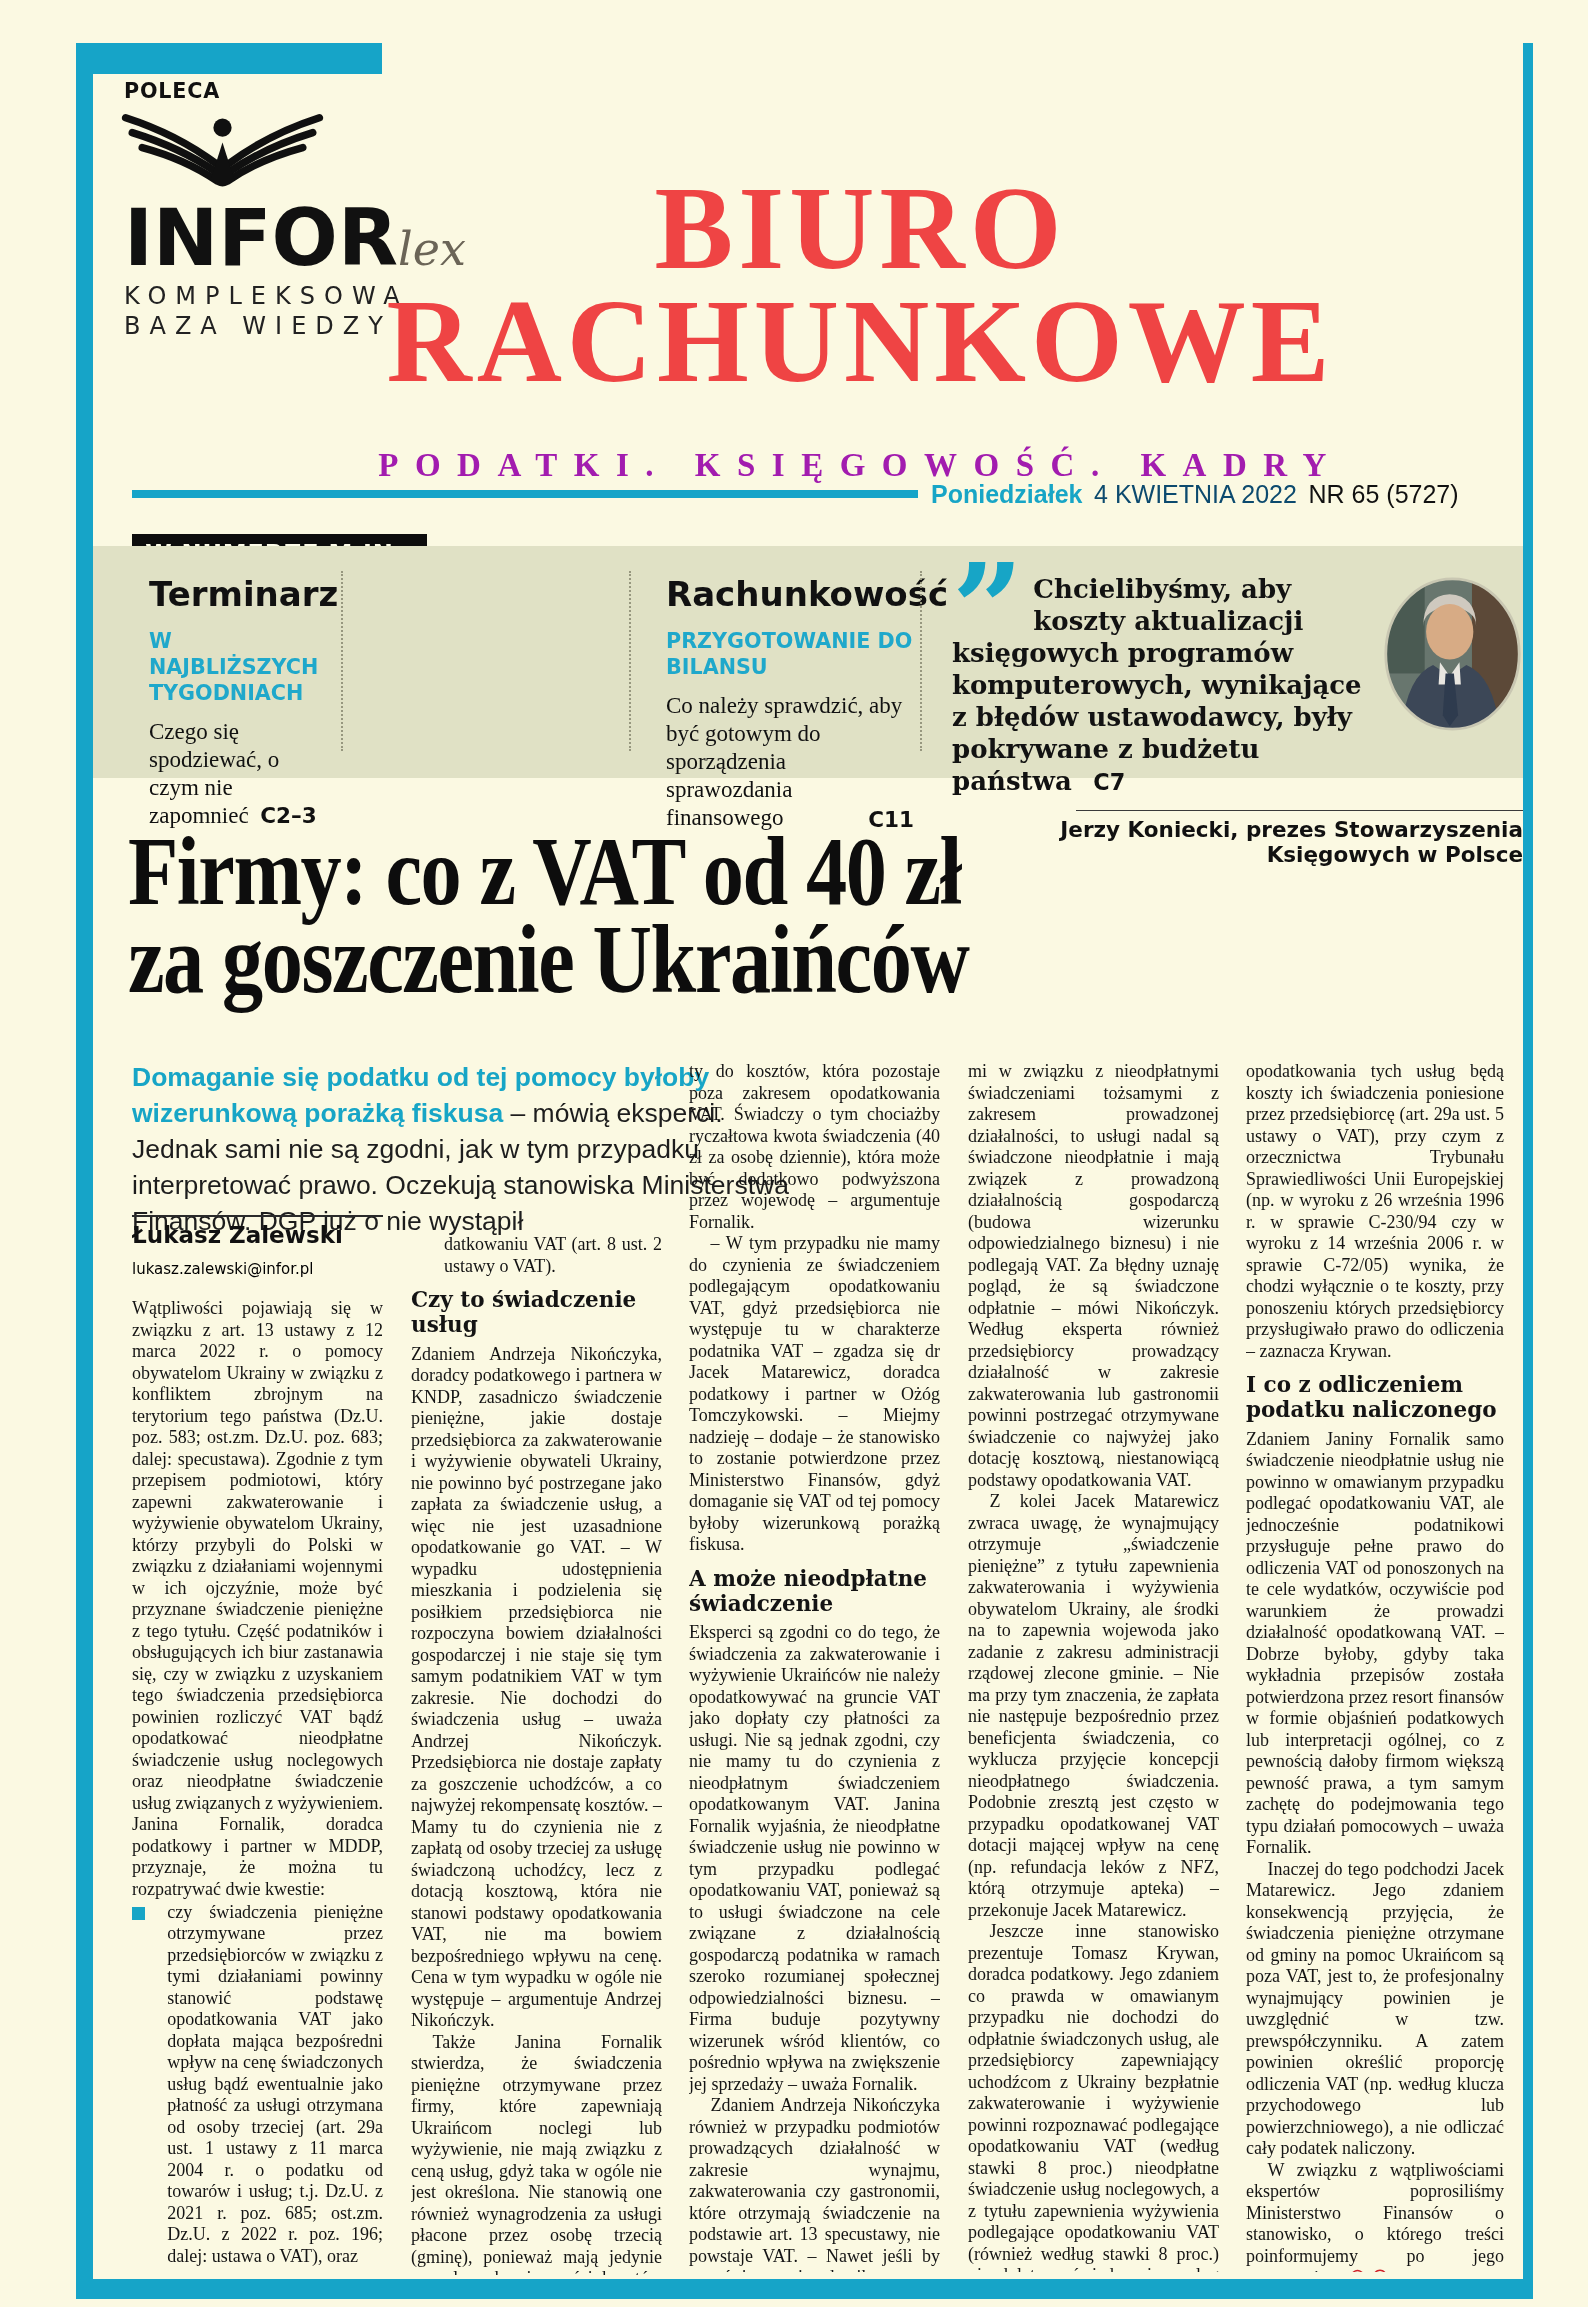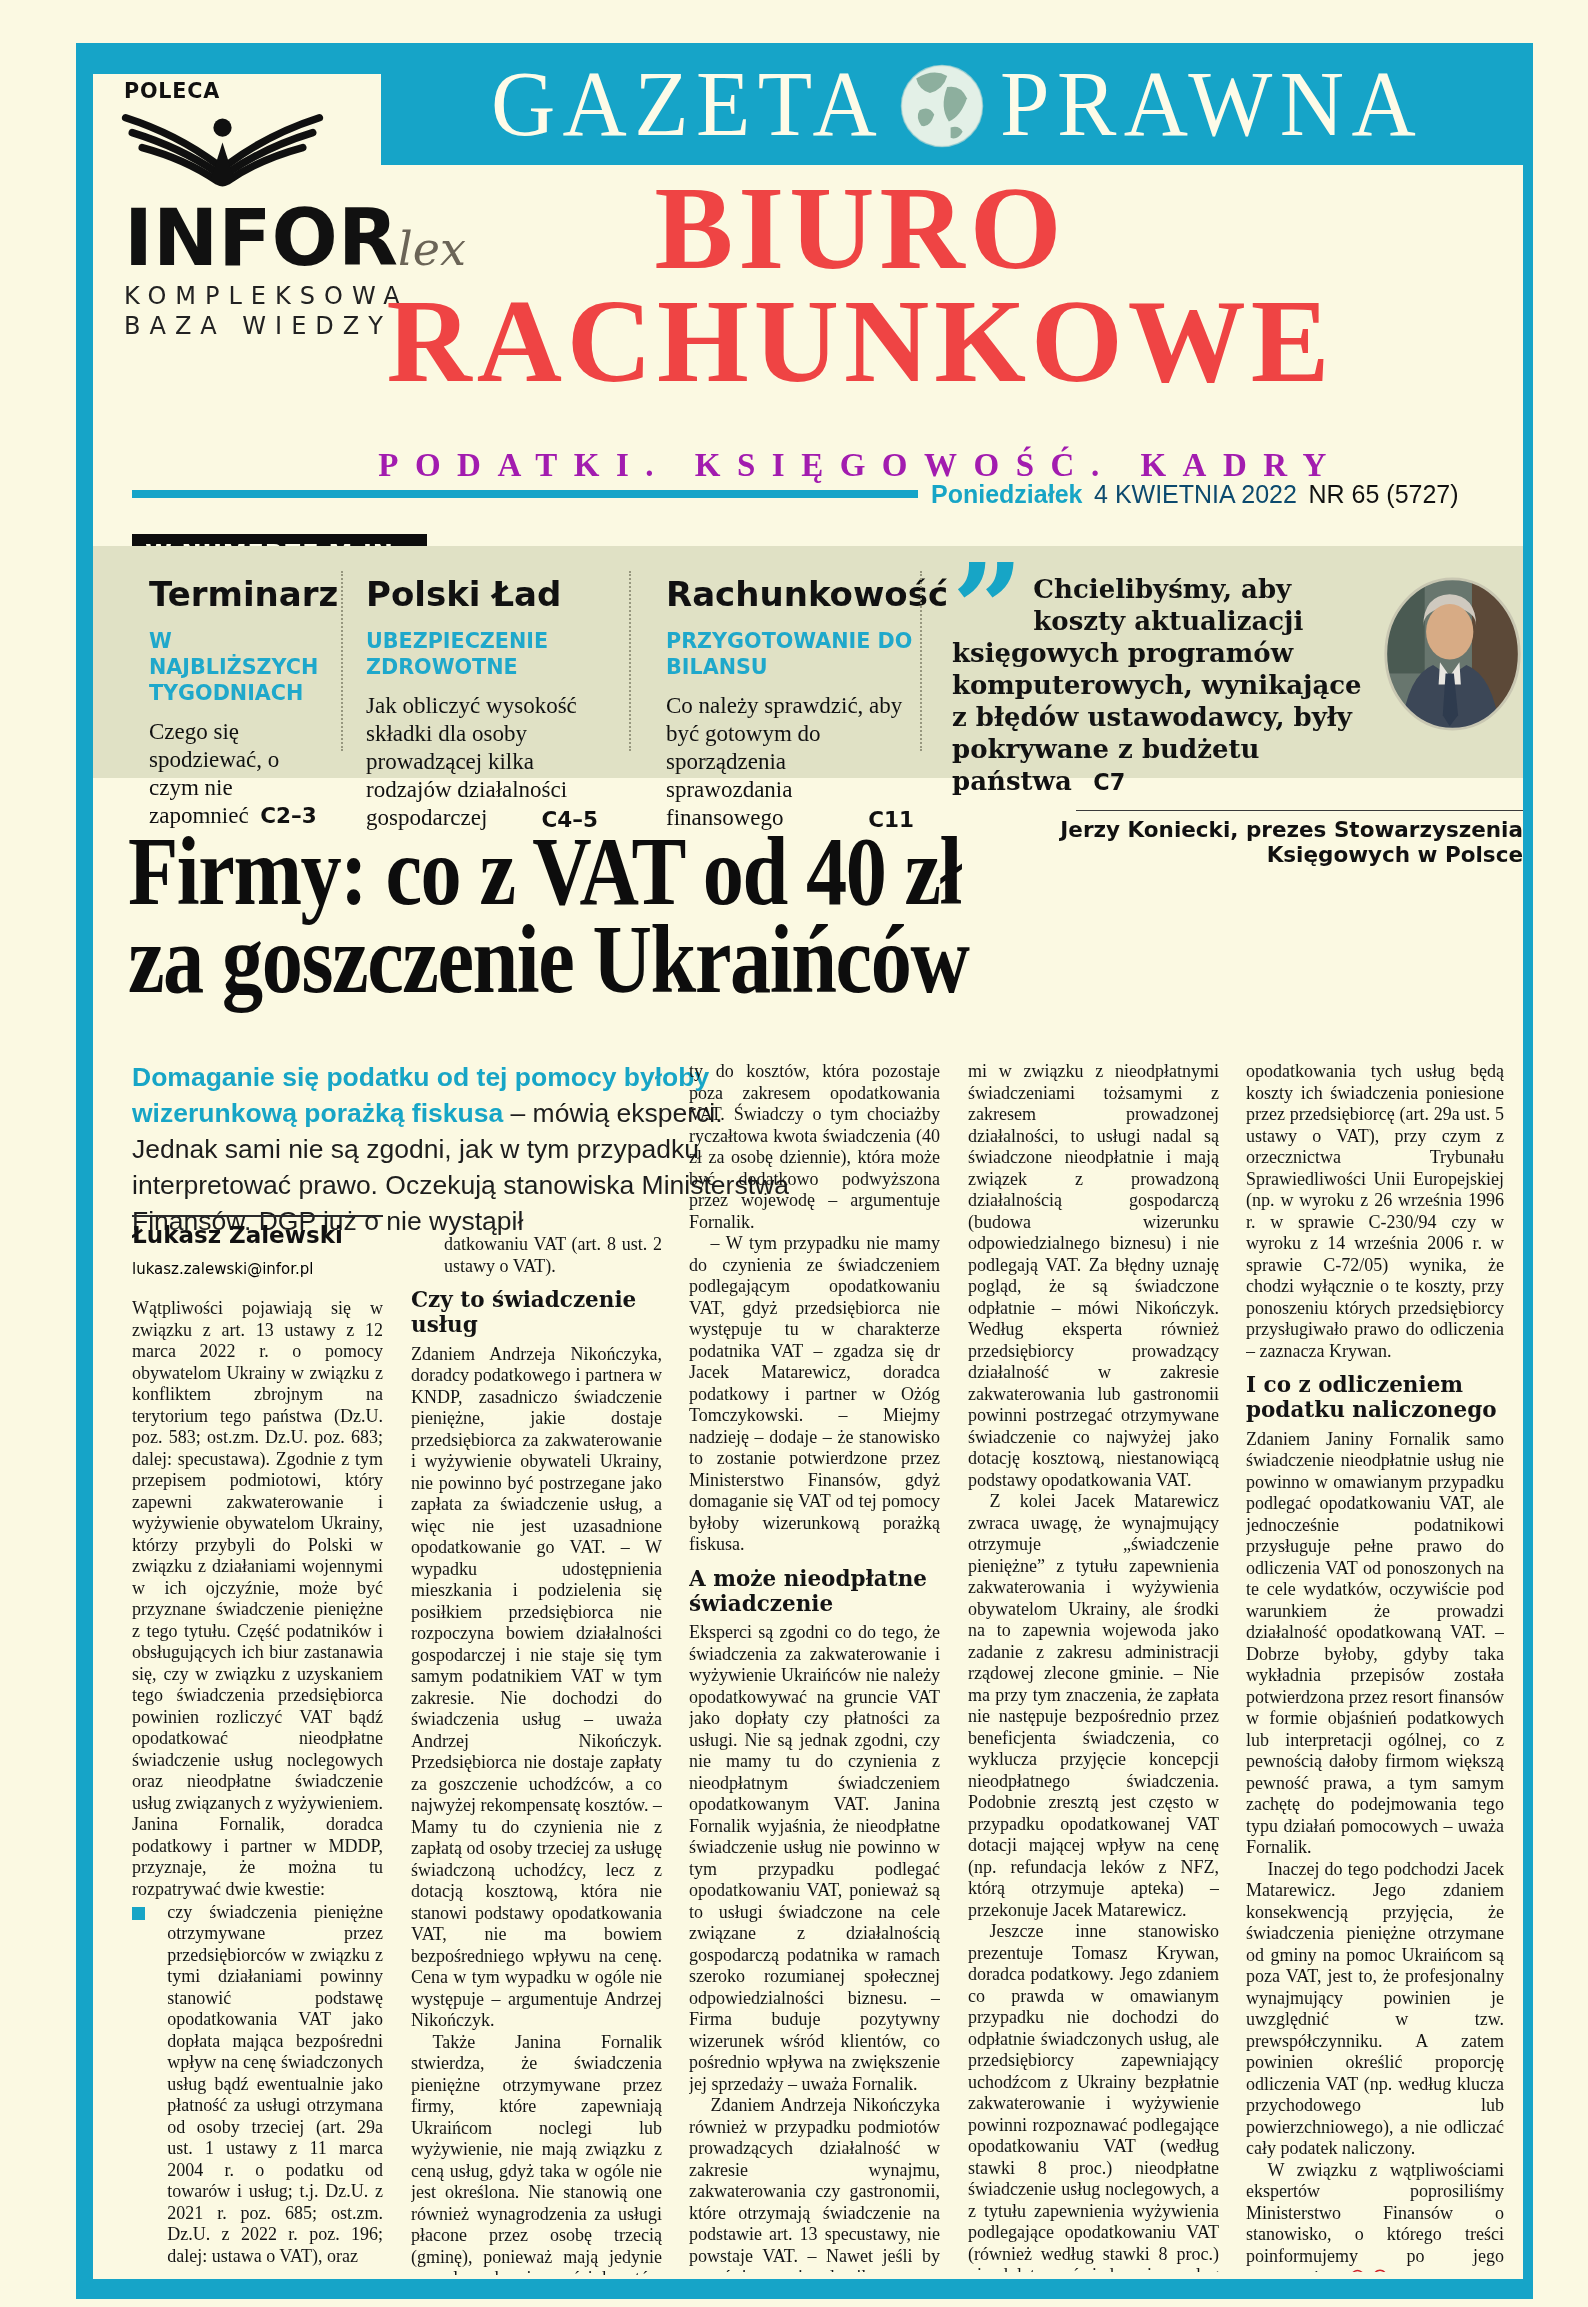--- a/index.html
+++ b/index.html
@@ -118,32 +118,20 @@
     </svg>
     <div class="infor-line">
       <span class="infor">INFOR</span><span class="lex">lex</span>
     </div>
     <div class="pub-tag">
       <div>KOMPLEKSOWA</div>
       <div>BAZA WIEDZY</div>
     </div>
   </div>
 
-  <div class="masthead-band">
-    <span class="masthead-word">GAZETA</span>
-    <svg class="globe" viewBox="0 0 100 100">
-      <circle cx="50" cy="50" r="47" fill="#eef4e9" opacity="0.95"></circle>
-      <path d="M20,18 Q40,6 56,15 Q52,30 36,35 Q23,31 20,18 Z" fill="#83a796" opacity="0.9"></path>
-      <path d="M56,28 Q72,25 79,41 Q72,62 58,68 Q47,52 56,28 Z" fill="#83a796" opacity="0.9"></path>
-      <path d="M24,55 Q35,49 41,60 Q36,76 26,73 Q19,63 24,55 Z" fill="#83a796" opacity="0.9"></path>
-      <path d="M60,75 Q70,72 74,80 Q68,90 60,87 Z" fill="#83a796" opacity="0.9"></path>
-      <circle cx="50" cy="50" r="47" fill="none" stroke="#cfe0d6" stroke-width="2" opacity="0.6"></circle>
-    </svg>
-    <span class="masthead-word">PRAWNA</span>
-  </div>
 
   <div class="subtitle">
     <div class="l1">BIURO</div>
     <div class="l2">RACHUNKOWE</div>
   </div>
 
   <div class="section-tag">PODATKI.  KSIĘGOWOŚĆ.  KADRY</div>
 
   <div class="date-rule"></div>
   <div class="dateline">
@@ -154,25 +142,20 @@
 
   <div class="summary-band">
 
     <div class="sum-col" style="left:56px;width:175px;">
       <div class="sum-title">Terminarz</div>
       <div class="sum-kicker">W NAJBLIŻSZYCH TYGODNIACH</div>
       <div class="sum-text"><span>Czego się spodziewać, o czym nie zapomnieć</span><span class="pref">C2–3</span></div>
     </div>
     <div class="dotted-sep" style="left:248px;"></div>
 
-    <div class="sum-col" style="left:273px;width:232px;">
-      <div class="sum-title">Polski Ład</div>
-      <div class="sum-kicker">UBEZPIECZENIE ZDROWOTNE</div>
-      <div class="sum-text"><span>Jak obliczyć wysokość składki dla osoby prowadzącej kilka rodzajów działalności gospodarczej</span><span class="pref fr">C4–5</span></div>
-    </div>
     <div class="dotted-sep" style="left:536px;"></div>
 
     <div class="sum-col" style="left:573px;width:248px;">
       <div class="sum-title">Rachunkowość</div>
       <div class="sum-kicker">PRZYGOTOWANIE DO BILANSU</div>
       <div class="sum-text"><span>Co należy sprawdzić, aby być gotowym do sporządzenia sprawozdania finansowego</span><span class="pref fr">C11</span></div>
     </div>
     <div class="dotted-sep" style="left:827px;"></div>
   </div>
 

